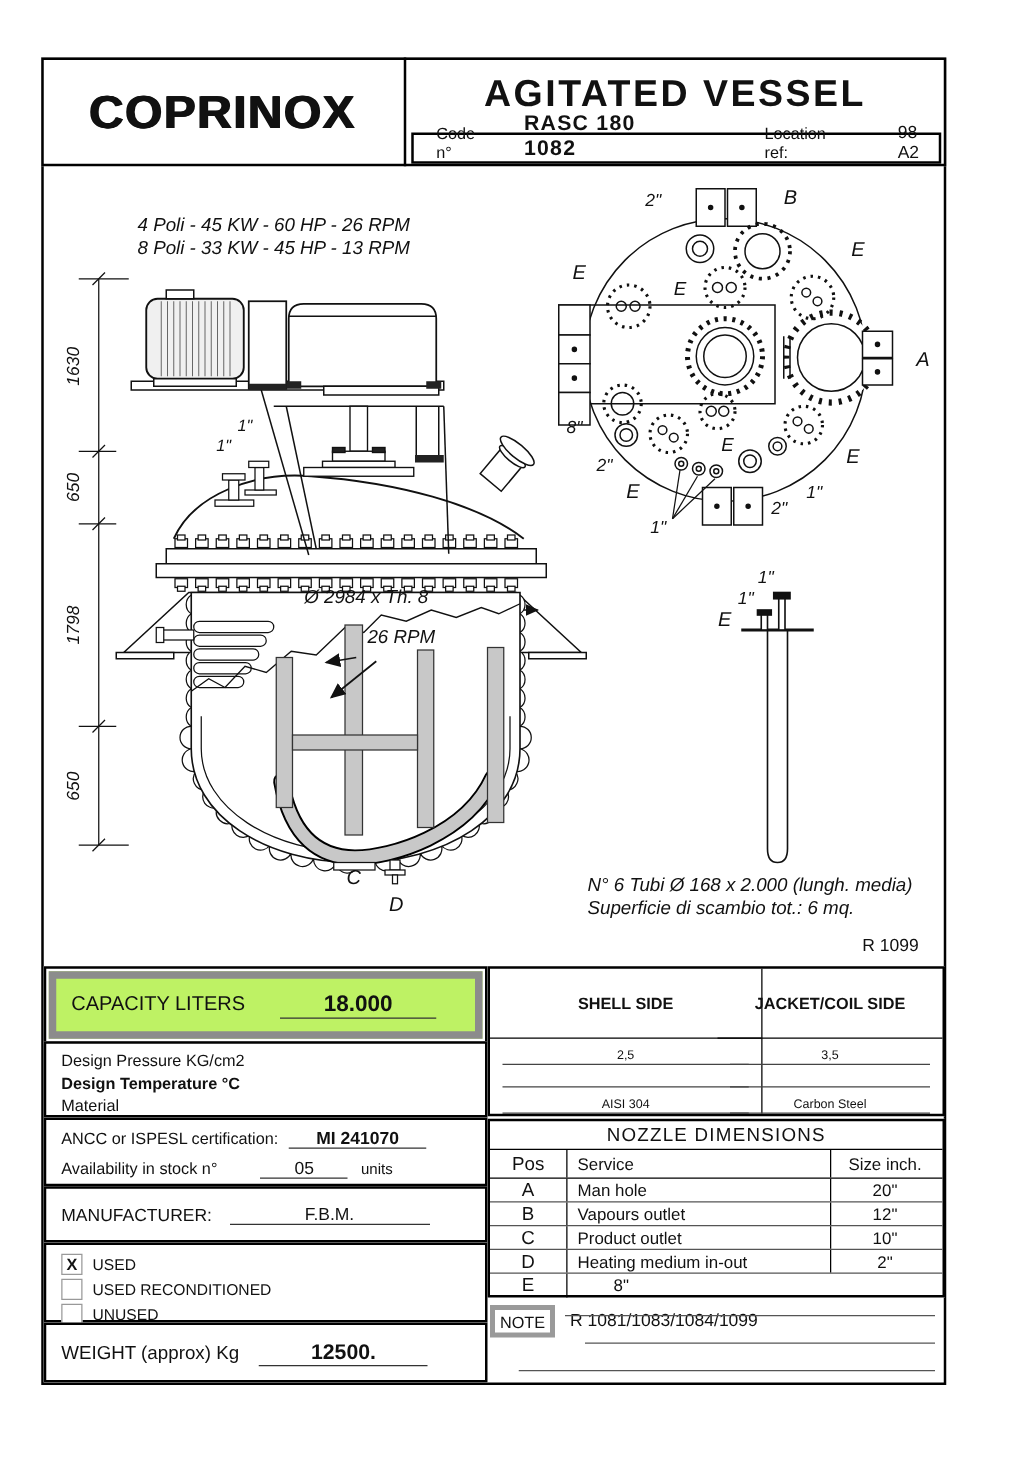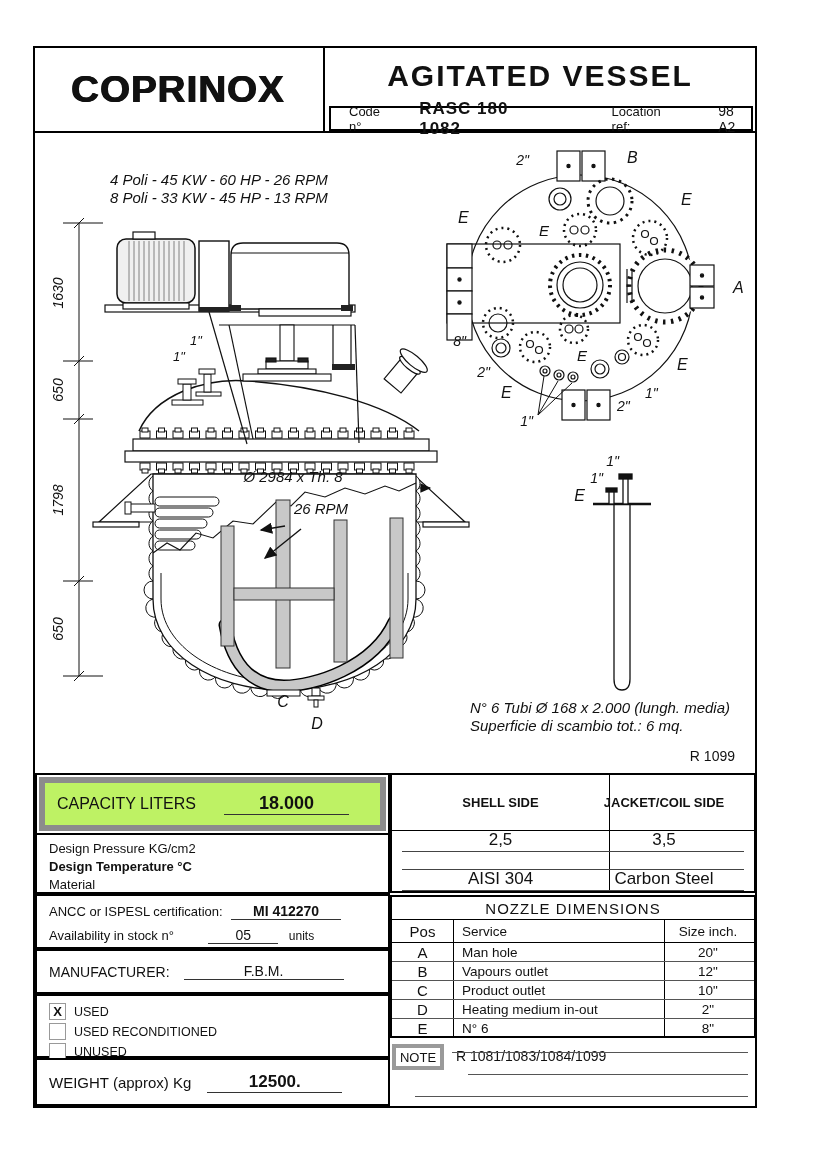--- a/index.html
+++ b/index.html
@@ -7,37 +7,37 @@
          font-family:"Liberation Sans",sans-serif;color:#111;overflow:hidden;margin-top:16px;}
   .abs{position:absolute;}
   .bx{position:absolute;border:2px solid #000;background:#fff;box-sizing:border-box;}
   
   .logo{display:flex;align-items:center;justify-content:center;font-weight:bold;
         font-size:37px;letter-spacing:1px;transform:scaleX(1.04);
         text-shadow:.6px 0 #111,-.6px 0 #111;}
   .title{display:flex;align-items:center;justify-content:center;font-weight:bold;
          font-size:30px;letter-spacing:2px;}
   .codebar{position:absolute;border:2px solid #000;background:#fff;box-sizing:border-box;
-           display:flex;align-items:center;font-size:13px;gap:19px;}
+           display:flex;align-items:flex-end;font-size:13px;gap:19px;}
   .codeval{font-weight:bold;font-size:17px;letter-spacing:1px;margin-left:8px;}
   
   .lbl{font-size:13px;}
   .u{display:inline-block;border-bottom:1px solid #333;text-align:center;}
   .graybox{position:absolute;border:6px solid #8c8c8c;background:#bef264;box-sizing:border-box;
            display:flex;align-items:center;}
   .cap-lbl{font-size:16px;margin-left:12px;}
   .cap-val{font-weight:bold;font-size:18px;}
   .chk{width:15px;height:15px;border:1px solid #999;display:inline-flex;align-items:center;
        justify-content:center;font-weight:bold;font-size:13px;margin-right:8px;background:#fff;}
   .chkrow{display:flex;align-items:center;font-size:12.5px;margin:3px 0 3px 12px;}
   
   .col2{position:absolute;top:0;bottom:0;box-sizing:border-box;}
   .hd2{height:56px;display:flex;align-items:center;justify-content:center;
        font-weight:bold;font-size:13px;border-bottom:1px solid #000;box-sizing:border-box;text-align:center;}
-  .vrow{height:21px;display:flex;align-items:flex-end;justify-content:center;font-size:17px;
+  .vrow{height:21px;display:flex;align-items:flex-end;justify-content:center;font-size:10px;
         border-bottom:1px solid #444;margin:0 10px;box-sizing:border-box;padding-bottom:1px;}
   
   .ntitle{height:23px;display:flex;align-items:center;justify-content:center;font-size:15px;
           letter-spacing:1px;border-bottom:1px solid #000;box-sizing:border-box;}
   .nrow{display:flex;box-sizing:border-box;}
   .ncell{box-sizing:border-box;display:flex;align-items:center;font-size:13.5px;}
   .npos{width:62px;justify-content:center;border-right:1px solid #000;font-size:15px;}
   .nsvc{width:211px;padding-left:8px;border-right:1px solid #000;}
   .nsize{width:86px;justify-content:center;}
   .nhead{font-size:15px;border-bottom:1px solid #000;height:23px;}
@@ -388,21 +388,21 @@
     </div>
   </div>
   <div class="bx" style="left:35px;top:817px;width:355px;height:61px;">
     <div class="lbl" style="margin:5px 0 0 12px;line-height:18px;">Design Pressure KG/cm2</div>
     <div class="lbl" style="margin-left:12px;line-height:18px;font-weight:bold;">Design Temperature °C</div>
     <div class="lbl" style="margin-left:12px;line-height:18px;">Material</div>
   </div>
   <div class="bx" style="left:35px;top:878px;width:355px;height:55px;">
     <div style="margin:6px 0 0 12px;">
       <span class="lbl">ANCC or ISPESL certification:</span>
-      <span class="u" style="width:110px;font-weight:bold;font-size:14px;margin-left:4px;">MI 412270</span>
+      <span class="u" style="width:110px;font-weight:bold;font-size:14px;margin-left:4px;">MI 241070</span>
     </div>
     <div style="margin:6px 0 0 12px;">
       <span class="lbl">Availability in stock n°</span>
       <span class="u" style="width:70px;font-size:14px;margin-left:30px;">05</span>
       <span style="font-size:12px;margin-left:6px;">units</span>
     </div>
   </div>
   <div class="bx" style="left:35px;top:933px;width:355px;height:45px;display:flex;align-items:center;">
     <span style="font-size:14px;margin-left:12px;">MANUFACTURER:</span>
     <span class="u" style="width:160px;font-size:14px;margin-left:14px;">F.B.M.</span>
@@ -463,21 +463,20 @@
       <div class="ncell nsvc">Product outlet</div>
       <div class="ncell nsize">10"</div>
     </div>
     <div class="nrow nbody-row">
       <div class="ncell npos">D</div>
       <div class="ncell nsvc">Heating medium in-out</div>
       <div class="ncell nsize">2"</div>
     </div>
     <div class="nrow nbody-row" style="border-bottom:none;">
       <div class="ncell npos">E</div>
-      <div class="ncell nsvc">N° 6</div>
       <div class="ncell nsize">8"</div>
     </div>
   </div>
 
   <div class="abs" style="left:392px;top:1028px;width:52px;height:26px;border:4px solid #9a9a9a;background:#fff;box-sizing:border-box;display:flex;align-items:center;justify-content:center;font-size:13px;">
     <span>NOTE</span>
   </div>
   <div class="abs" style="left:456px;top:1032px;width:292px;font-size:14px;">R 1081/1083/1084/1099</div>
   <div class="noteline" style="left:452px;top:1036px;width:296px;"></div>
   <div class="noteline" style="left:468px;top:1058px;width:280px;"></div>

